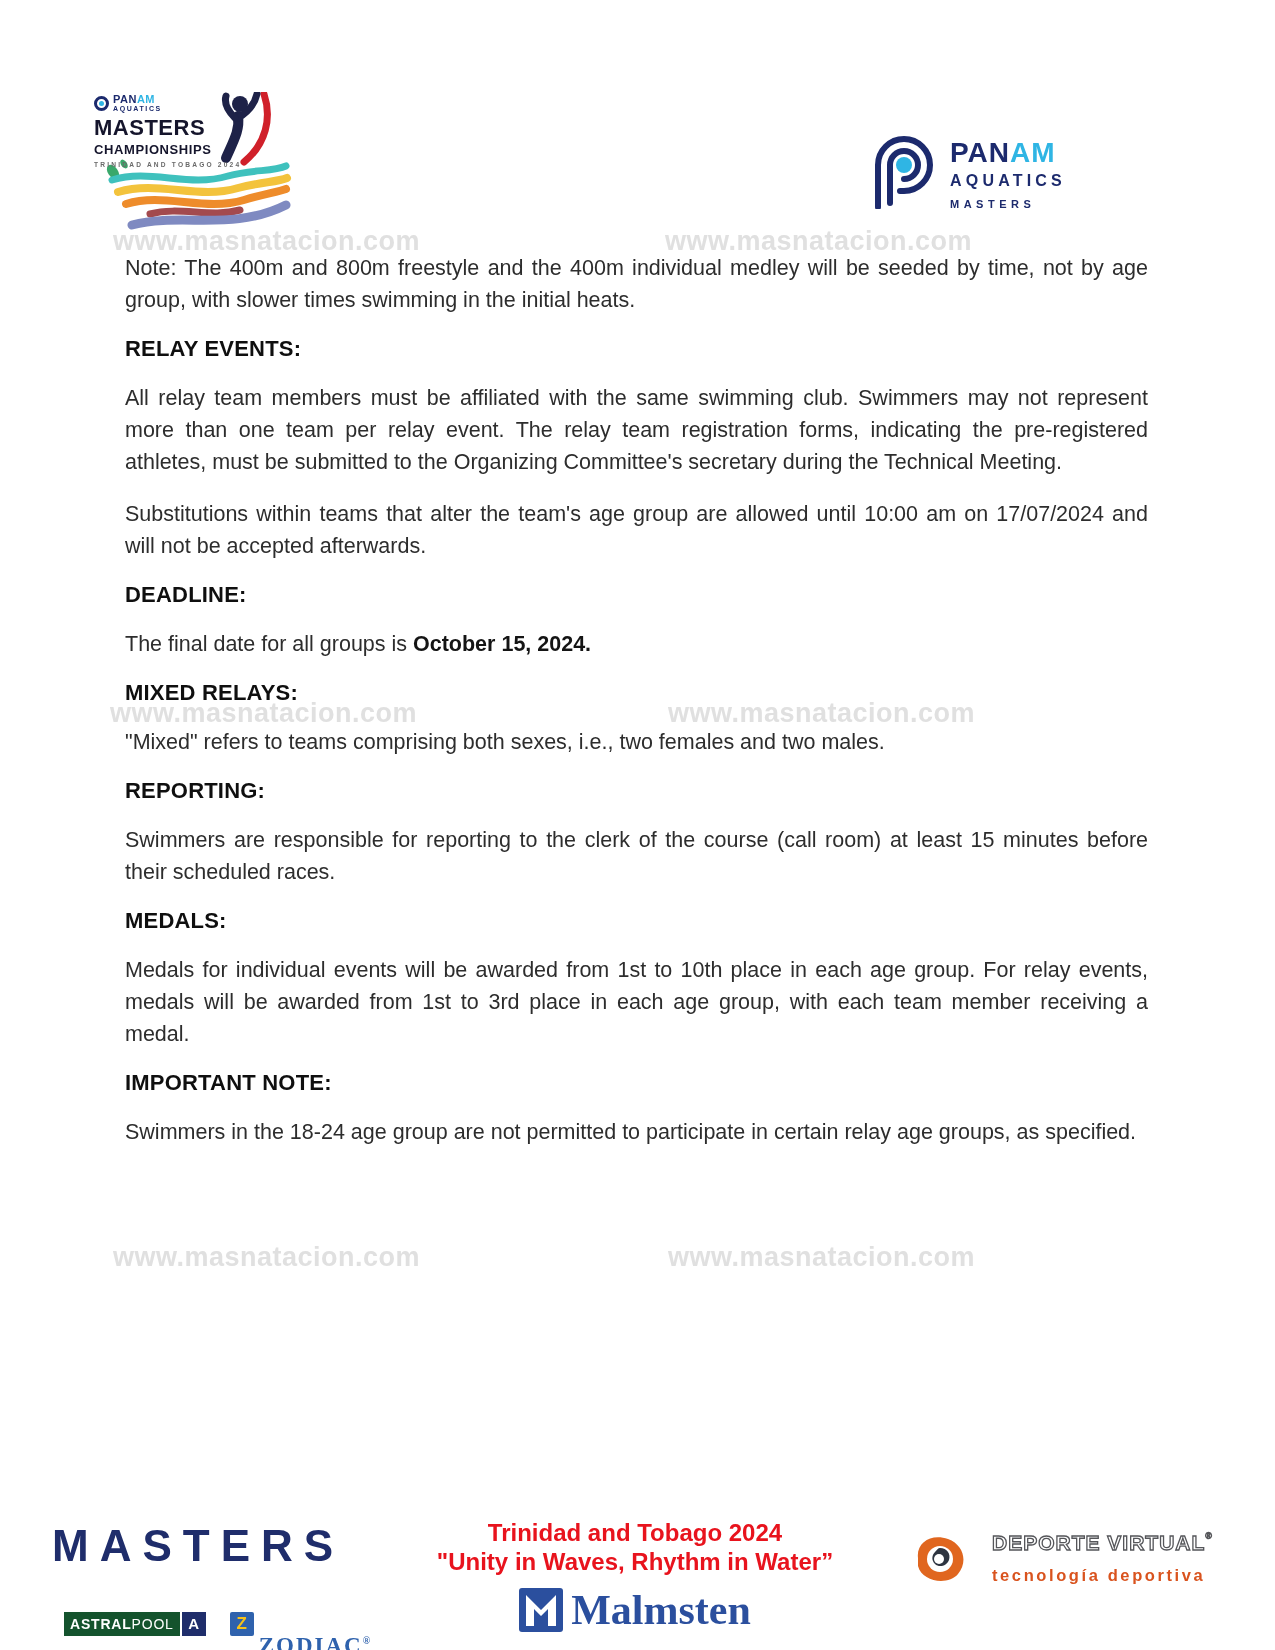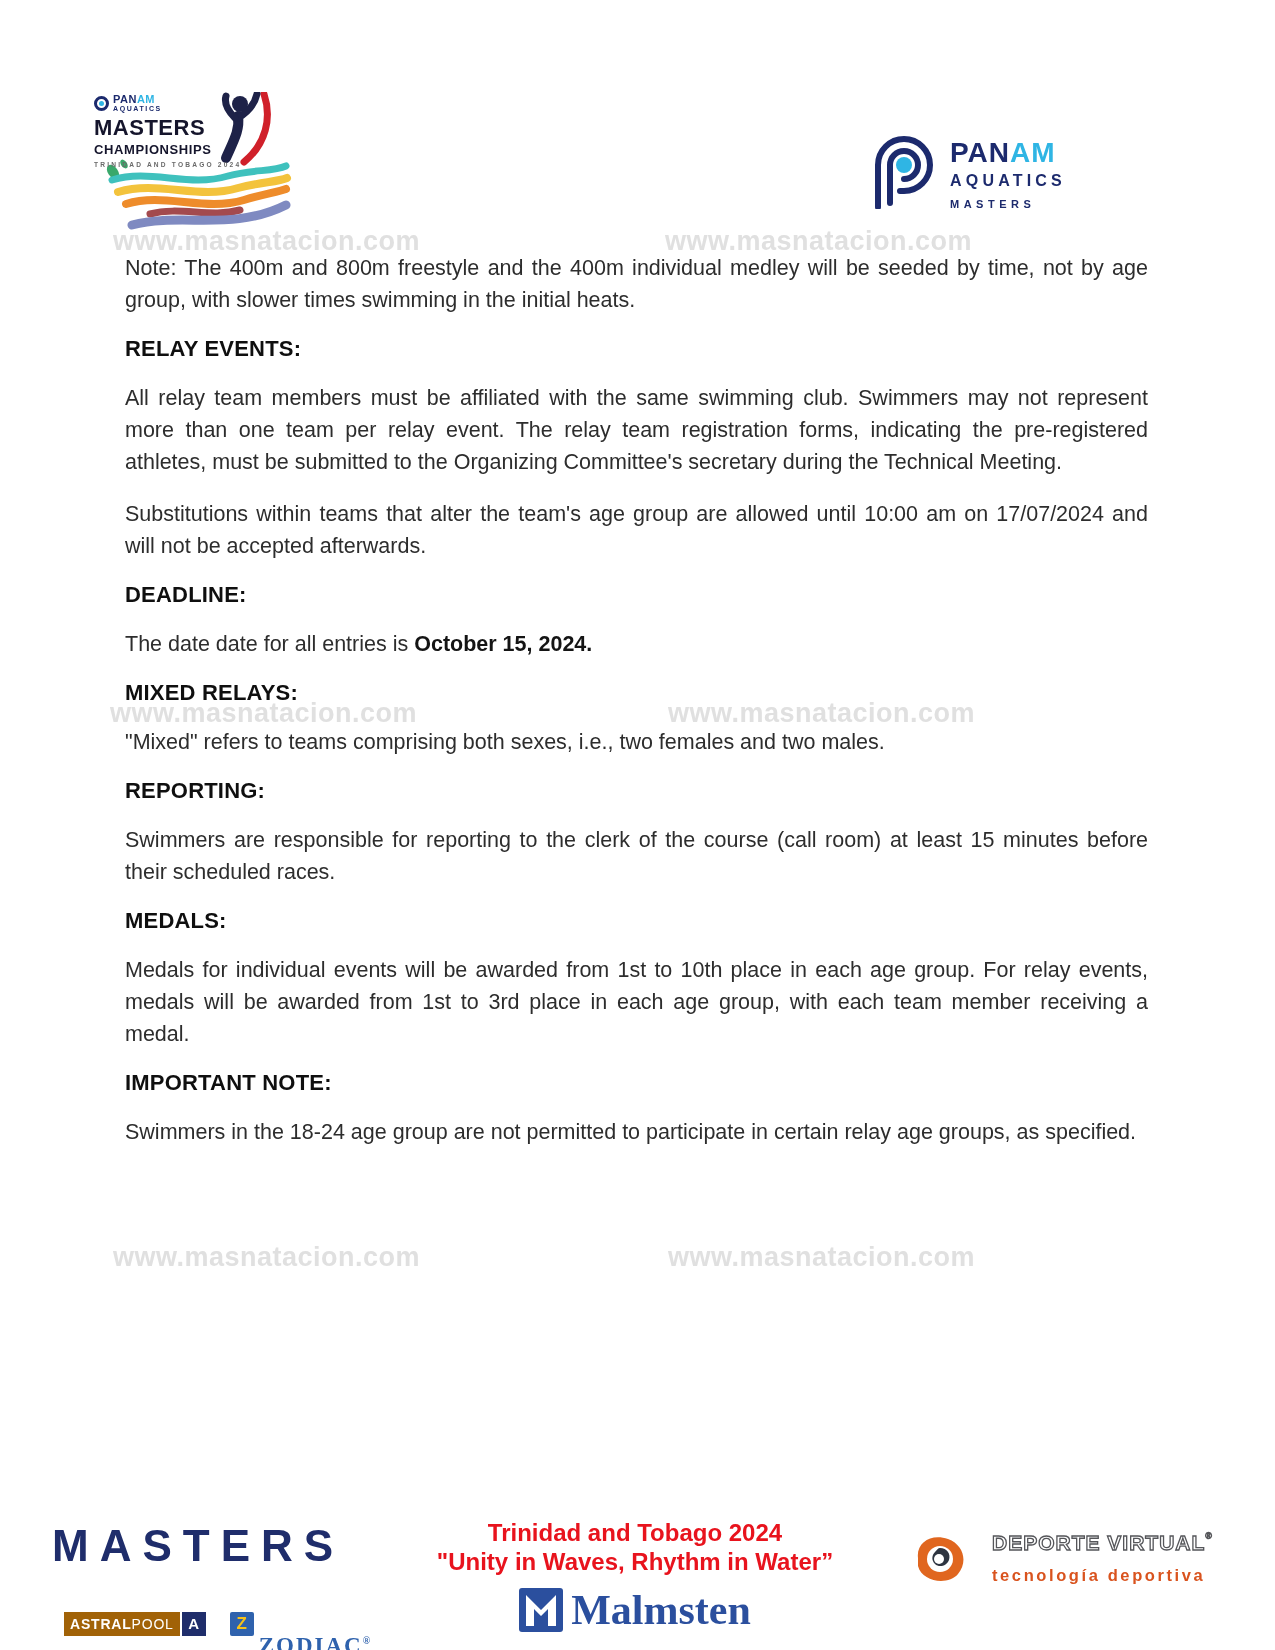--- a/index.html
+++ b/index.html
@@ -60,21 +60,21 @@
     font-size: 22px; line-height: 26px; font-weight: 800;
     color: #0f0f0f; margin-bottom: 20px; letter-spacing: 0.2px;
   }
   .content .b { font-weight: 800; color: #141414; }
 
   
   .fluidra-block { position: absolute; left: 52px; top: 1524px; width: 300px; z-index: 2; }
   .fluidra-word { font-size: 44px; font-weight: 800; color: #1f2d6b; letter-spacing: 11px; line-height: 1; }
   .partner-row { display: flex; align-items: center; gap: 24px; margin-top: 20px; margin-left: 12px; }
   .astral { display: flex; align-items: stretch; gap: 2px; height: 24px; }
-  .astral-main { background: #a16207; color: #fff; display: flex; align-items: center; padding: 0 6px; font-size: 14px; letter-spacing: 0.8px; }
+  .astral-main { background: #14532d; color: #fff; display: flex; align-items: center; padding: 0 6px; font-size: 14px; letter-spacing: 0.8px; }
   .astral-main .bold { font-weight: 800; }
   .astral-main .light { font-weight: 300; }
   .astral-a { background: #1f2d6b; color: #fff; width: 24px; display: flex; align-items: center; justify-content: center; font-weight: 800; font-size: 15px; }
   .zodiac { display: flex; align-items: center; gap: 5px; }
   .zodiac-z { width: 24px; height: 24px; background: #2f62ad; color: #f6c21a; font-weight: 800; font-size: 17px; display: flex; align-items: center; justify-content: center; border-radius: 2px; }
   .zodiac-name { font-family: "Liberation Serif", serif; font-size: 23px; font-weight: 700; color: #2f62ad; letter-spacing: 2px; margin-top: 45px; }
   .zodiac-name sup { font-size: 10px; }
 
   .center-block { position: absolute; left: 400px; top: 1518px; width: 470px; text-align: center; z-index: 2; }
   .event-red { color: #e8131d; font-weight: 800; font-size: 24px; line-height: 29px; }
@@ -146,21 +146,21 @@
   </div>
 
   <div class="content">
     <p>Note: The 400m and 800m freestyle and the 400m individual medley will be seeded by time, not by age group, with slower times swimming in the initial heats.</p>
 
     <h2>RELAY EVENTS:</h2>
     <p>All relay team members must be affiliated with the same swimming club. Swimmers may not represent more than one team per relay event. The relay team registration forms, indicating the pre-registered athletes, must be submitted to the Organizing Committee's secretary during the Technical Meeting.</p>
     <p>Substitutions within teams that alter the team's age group are allowed until 10:00 am on 17/07/2024 and will not be accepted afterwards.</p>
 
     <h2>DEADLINE:</h2>
-    <p><span>The date date for all entries is </span><span class="b">October 15, 2024.</span></p>
+    <p><span>The final date for all groups is </span><span class="b">October 15, 2024.</span></p>
 
     <h2>MIXED RELAYS:</h2>
     <p>"Mixed" refers to teams comprising both sexes, i.e., two females and two males.</p>
 
     <h2>REPORTING:</h2>
     <p>Swimmers are responsible for reporting to the clerk of the course (call room) at least 15 minutes before their scheduled races.</p>
 
     <h2>MEDALS:</h2>
     <p>Medals for individual events will be awarded from 1st to 10th place in each age group. For relay events, medals will be awarded from 1st to 3rd place in each age group, with each team member receiving a medal.</p>
 

